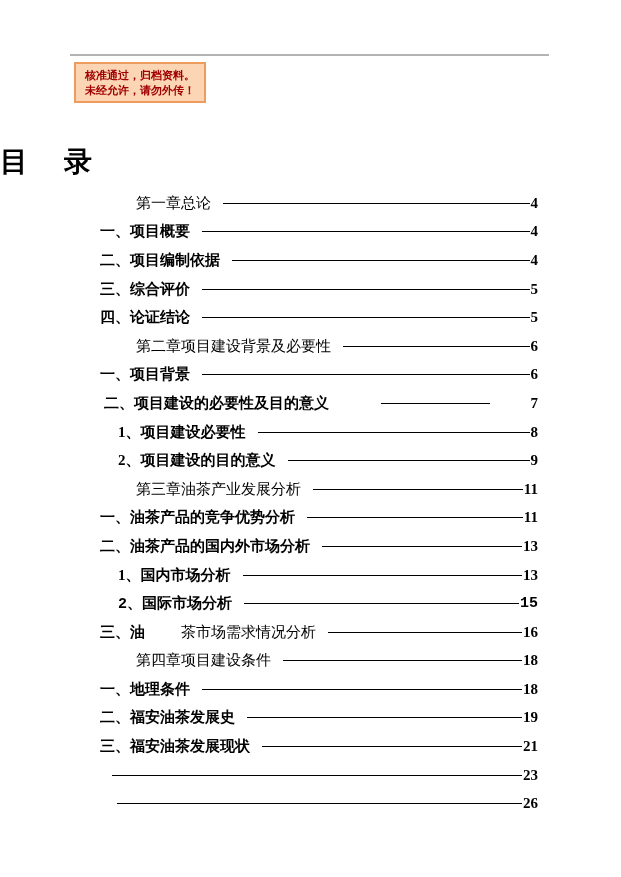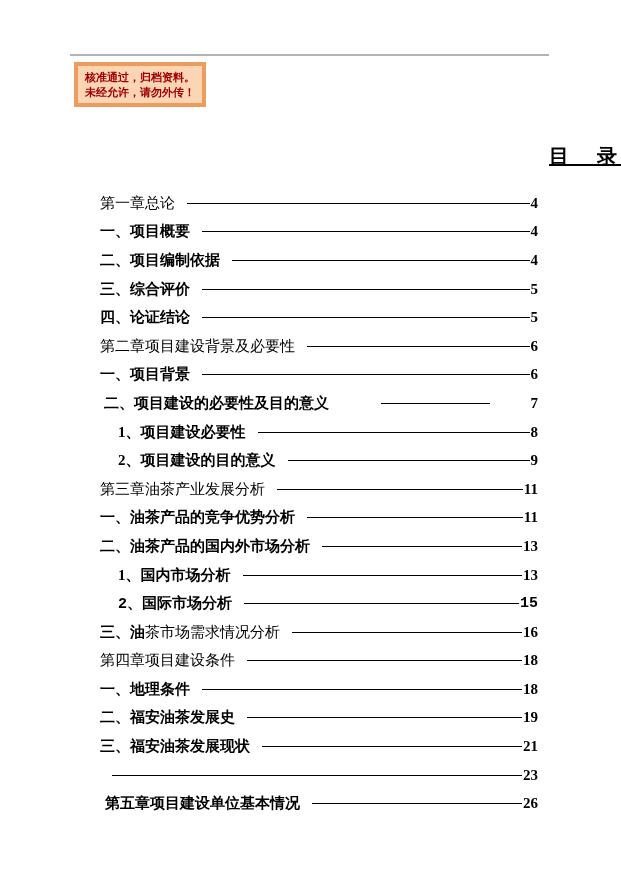--- a/index.html
+++ b/index.html
@@ -8,41 +8,40 @@
     background:#ffffff; overflow:hidden;
     font-family:"Liberation Serif","DejaVu Serif",serif;
     color:#000;
   }
   .top-rule {
     position:absolute; left:70px; top:54px; width:479px; height:2px;
     background:#b3b3b3;
   }
   .stamp {
     position:absolute; left:74px; top:62px; width:132px; box-sizing:border-box;
-    border:4px solid #0ea5e9; background:#fcd5b4;
+    border:2px solid #0ea5e9; background:#fcd5b4;
     padding:4px 2px 3px 2px; text-align:center;
     font-weight:bold; font-size:11px; line-height:15px;
     font-family:"Liberation Sans","DejaVu Sans",sans-serif;
   }
   .doc-title {
     position:absolute; left:0; top:143px; width:100%;
-    text-align:right; font-size:20px; font-weight:bold;
+    text-align:left; font-size:28px; font-weight:bold;
     letter-spacing:4px;
-    text-decoration:underline;
   }
   .toc {
     position:absolute; left:100px; top:189px; width:438px;
   }
   .toc-row {
     display:flex; align-items:center; height:28.6px;
     font-size:15px; white-space:nowrap;
   }
   .toc-label { display:inline; }
   .run-bold { font-weight:bold; }
-  .run-normal { font-weight:normal; }
+  .run-normal { font-weight:normal;margin-left:36px; }
   .leader {
     flex:1 1 auto; height:0; border-top:1.5px solid #000;
     margin-left:12px; margin-right:1px; min-width:20px;
   }
   .page-num { font-weight:bold; font-size:15px; }
 </style>
 </head>
 <body>
 
 <div class="page">
@@ -155,19 +154,18 @@
       <div class="toc-row">
         <span class="toc-label"><span class="run-bold">三、福安油茶发展现状</span></span>
         <span class="leader"></span>
         <span class="page-num">21</span>
       </div>
       <div class="toc-row">
         <span class="leader"></span>
         <span class="page-num">23</span>
       </div>
       <div class="toc-row" style="padding-left: 5px;">
-        <span class="toc-label"><span class="run-bold">第五章项目建设单位基本情况</span></span>
         <span class="leader"></span>
         <span class="page-num">26</span>
       </div>
     </div>
 
 </div>
 
 </body></html>

